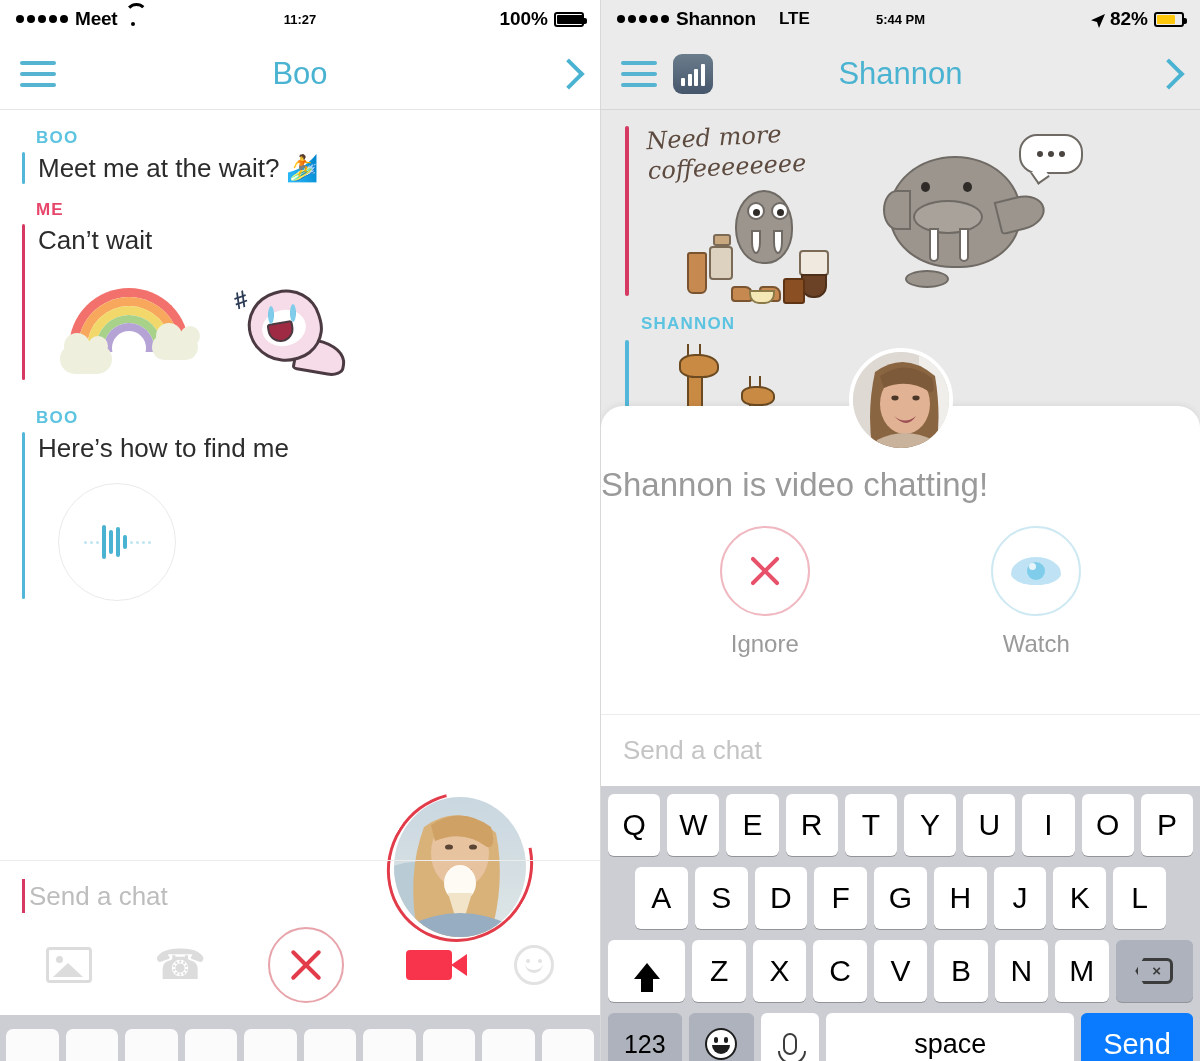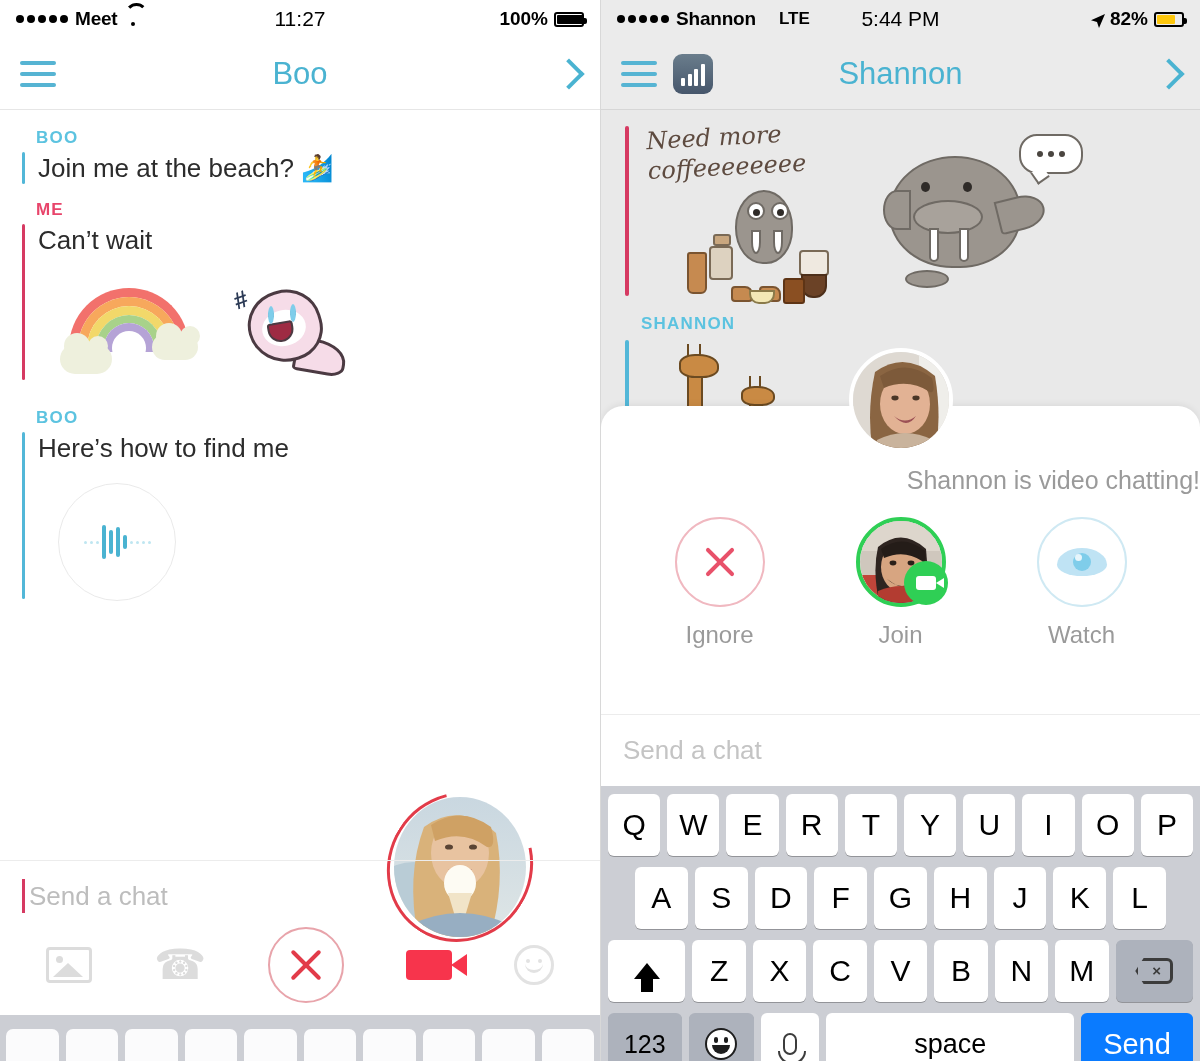--- a/index.html
+++ b/index.html
@@ -30,21 +30,21 @@
   .wifi::before{
     content:""; position:absolute; left:0; bottom:0; width:17px; height:17px;
     border:3.5px solid #000; border-radius:50%;
     clip-path: polygon(50% 50%, 0% 0%, 100% 0%);
     transform:rotate(0deg);
   }
   .wifi::after{
     content:""; position:absolute; left:6.5px; bottom:0px; width:4px; height:4px;
     background:#000; border-radius:50%;
   }
-  .sb-center { position:absolute; left:0; right:0; text-align:center; font-size:21px; font-weight:normal; pointer-events:none;}
+  .sb-center { position:absolute; left:0; right:0; text-align:center; font-size:13px; font-weight:bold; pointer-events:none;}
   .sb-right { margin-left:auto; display:flex; align-items:center; gap:6px; font-size:19px; font-weight:bold;}
   .loc-arrow { width:14px; height:14px; }
   .battery { width:30px; height:15px; border:2px solid #000; border-radius:3px; position:relative; }
   .battery::after{ content:""; position:absolute; right:-5px; top:4px; width:3px; height:6px; background:#000; border-radius:0 2px 2px 0;}
   .battery .fill { position:absolute; top:1px; left:1px; bottom:1px; border-radius:1px; }
 
   
   .navbar {
     height:72px; display:flex; align-items:center; padding:0 20px;
     position:relative; border-bottom:1px solid #e6e6e6; background:#fff;
@@ -167,21 +167,21 @@
 
   
   .kb-peek { height:46px; background:#ccced4; display:flex; align-items:flex-end; gap:7px; padding:14px 6px 0 6px; }
   .kb-peek i { flex:1; height:32px; background:#fbfbfc; border-radius:7px 7px 0 0; display:block; }
 
   
   .vc-sheet { position:absolute; left:0; right:0; bottom:0; background:#fff;
      border-radius:22px 22px 0 0; box-shadow:0 -2px 6px rgba(0,0,0,.06); }
   .vc-avatar { width:104px; height:104px; border-radius:50%; overflow:hidden;
      position:absolute; left:50%; transform:translateX(-50%); top:-58px; border:4px solid #fff; }
-  .vc-status { text-align:right; font-size:25px; color:#9a9a9a; padding-top:60px; }
+  .vc-status { text-align:left; font-size:33px; color:#9a9a9a; padding-top:60px; }
   .vc-actions { display:flex; justify-content:space-around; padding:22px 28px 10px 28px; }
   .vc-action { width:150px; text-align:center; }
   .vc-circle { width:90px; height:90px; border-radius:50%; margin:0 auto; position:relative;
      display:flex; align-items:center; justify-content:center; }
   .vc-circle.ignore { border:2px solid #f0b8c0; }
   .vc-circle.watch { border:2px solid #cfe9f3; }
   .vc-circle.join { border:4px solid #2fcf55; overflow:visible; }
   .vc-circle.join .jphoto { position:absolute; inset:0; border-radius:50%; overflow:hidden; }
   .vc-x { width:38px; height:38px; position:relative; }
   .vc-x::before, .vc-x::after { content:""; position:absolute; left:50%; top:0; width:4px; height:38px;
@@ -268,21 +268,21 @@
         </div>
       <div class="nav-title">Boo</div>
       <div class="chev"></div>
     </div>
 
     <div class="chatarea left">
 
       <div class="msg" style="margin-top:18px;">
         <div class="bar blue" style="top:24px;bottom:2px;"></div>
         <div class="sender blue">BOO</div>
-        <div class="text">Join me at the beach? 🏄</div>
+        <div class="text">Meet me at the wait? 🏄</div>
       </div>
 
       <div class="msg" style="margin-top:14px;">
         <div class="bar pink" style="top:24px;bottom:2px;"></div>
         <div class="sender pink">ME</div>
         <div class="text">Can’t wait</div>
 
         <div class="stickers">
 
           <div class="rainbow">
@@ -521,42 +521,20 @@
       <div class="vc-status">Shannon is video chatting!</div>
       <div class="vc-actions">
 
         <div class="vc-action">
           <div class="vc-circle ignore">
               <span class="vc-x"></span>
             </div>
           <div class="vc-label">Ignore</div>
         </div>
 
-        <div class="vc-action">
-          <div class="vc-circle join">
-            <span class="jphoto">
-              <svg viewBox="0 0 84 84" width="84" height="84" preserveAspectRatio="xMidYMid slice">
-                <rect width="84" height="84" fill="#cfc7bd"></rect>
-                <rect x="0" y="0" width="84" height="30" fill="#ddd6cc"></rect>
-                <rect x="0" y="54" width="26" height="30" fill="#c0453a"></rect>
-                <path d="M18 26 q24 -20 48 2 q4 38 -4 56 h-42 q-8 -32 -2 -58z" fill="#2e2420"></path>
-                <ellipse cx="42" cy="46" rx="21" ry="25" fill="#d7a581"></ellipse>
-                <path d="M21 28 q22 -16 44 2 q2 12 -3 10 q-18 -12 -38 -3z" fill="#241c18"></path>
-                <ellipse cx="33" cy="42" rx="3.4" ry="2.4" fill="#2a1f18"></ellipse>
-                <ellipse cx="51" cy="42" rx="3.4" ry="2.4" fill="#2a1f18"></ellipse>
-                <path d="M27 58 q15 14 30 0 q-6 18 -30 0z" fill="#3a2b22"></path>
-                <path d="M18 70 q24 -10 48 0 v14 h-48z" fill="#b33c31"></path>
-              </svg>
-            </span>
-            <span class="cam-badge">
-                <span class="cam"></span>
-              </span>
-          </div>
-          <div class="vc-label">Join</div>
-        </div>
 
         <div class="vc-action">
           <div class="vc-circle watch">
             <span class="eye">
                 <span class="pupil"></span>
               </span>
           </div>
           <div class="vc-label">Watch</div>
         </div>
       </div>

